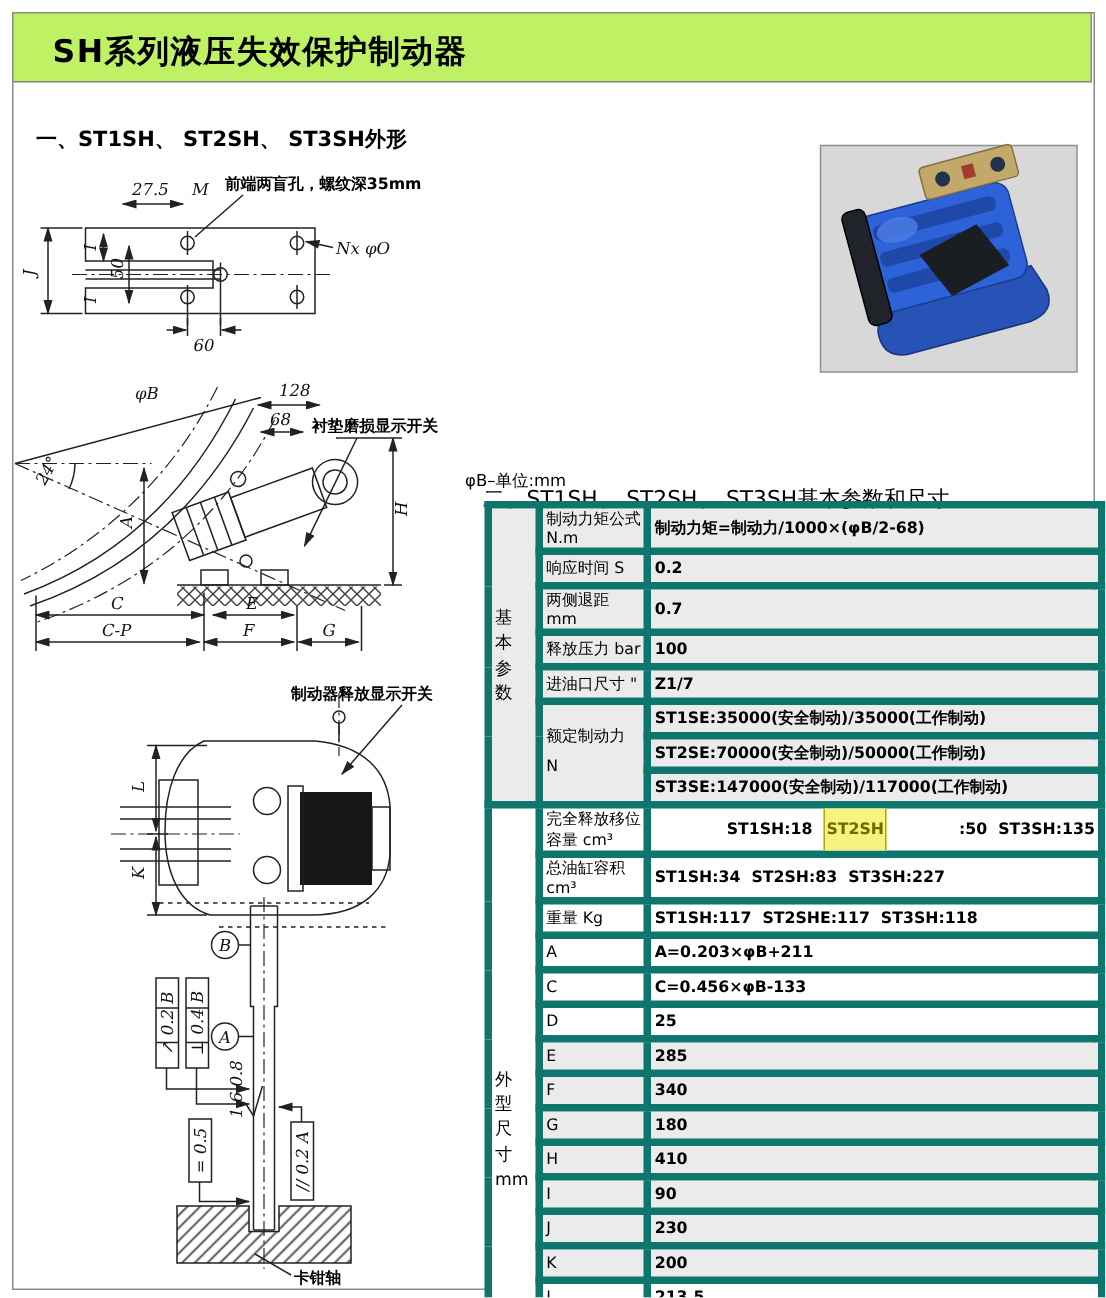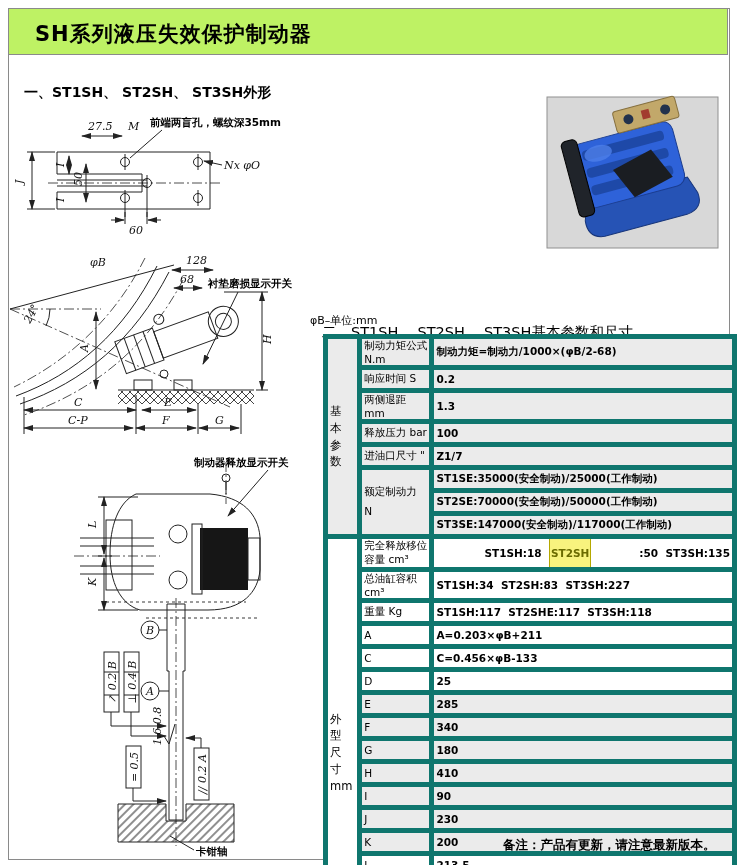--- a/index.html
+++ b/index.html
@@ -255,34 +255,34 @@
 数</td>
       <td class="nm">制动力矩公式N.m</td>
       <td class="vl">制动力矩=制动力/1000×(φB/2-68)</td>
     </tr>
     <tr class="sh">
       <td class="nm">响应时间 S</td>
       <td class="vl">0.2</td>
     </tr>
     <tr class="sh">
       <td class="nm">两侧退距 mm</td>
-      <td class="vl">1.3</td>
+      <td class="vl">0.7</td>
     </tr>
     <tr class="sh">
       <td class="nm">释放压力 bar</td>
       <td class="vl">100</td>
     </tr>
     <tr class="sh">
       <td class="nm">进油口尺寸 "</td>
       <td class="vl">Z1/7</td>
     </tr>
     <tr class="sh">
       <td class="nm ml" rowspan="3">额定制动力
 N</td>
-      <td class="vl">ST1SE:35000(安全制动)/25000(工作制动)</td>
+      <td class="vl">ST1SE:35000(安全制动)/35000(工作制动)</td>
     </tr>
     <tr class="sh">
       <td class="vl">ST2SE:70000(安全制动)/50000(工作制动)</td>
     </tr>
     <tr class="sh">
       <td class="vl">ST3SE:147000(安全制动)/117000(工作制动)</td>
     </tr>
     <tr>
       <td class="g g2" rowspan="18">外
 型
@@ -356,15 +356,14 @@
       <td class="nm">O</td>
       <td class="vl">M30</td>
     </tr>
     <tr>
       <td class="nm">P</td>
       <td class="vl">27.5</td>
     </tr>
   </tbody>
     </table>
 
-  <div class="footnote">备注：产品有更新，请注意最新版本。</div>
 
 </div>
 
 </body></html>

